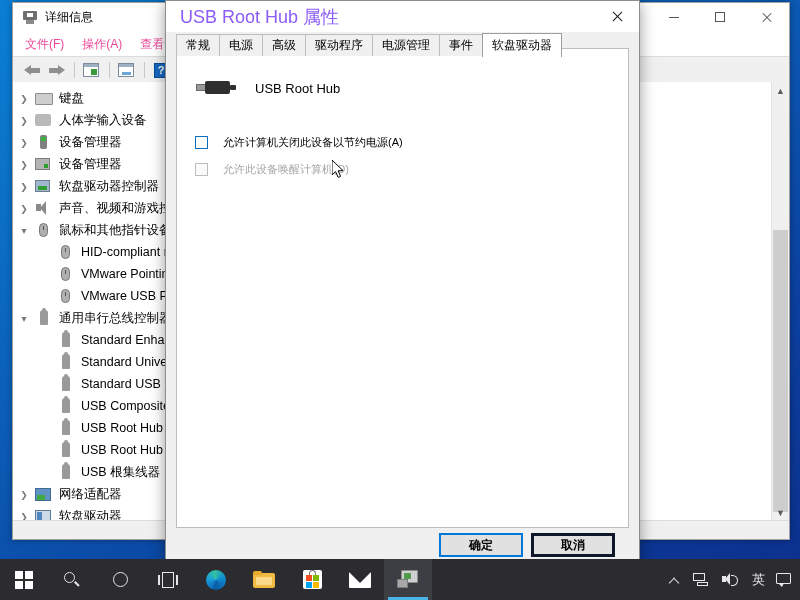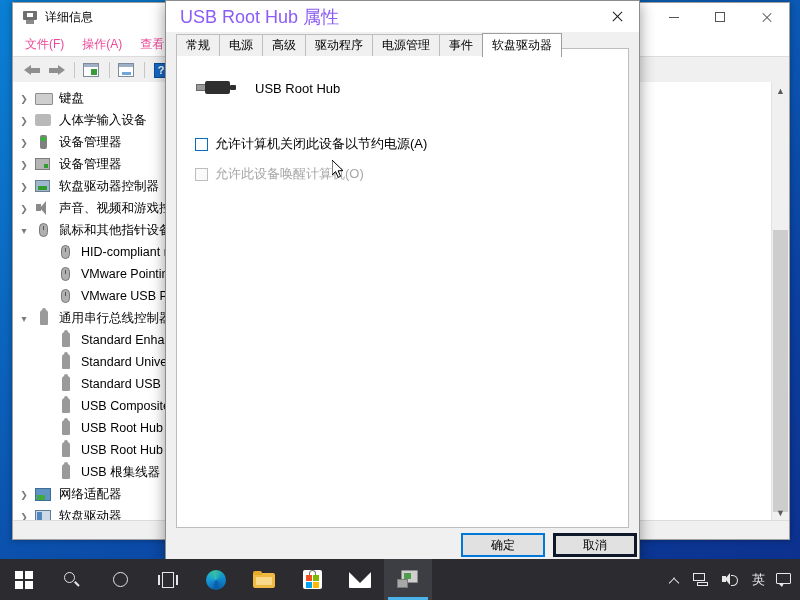--- a/index.html
+++ b/index.html
@@ -140,24 +140,24 @@
   #usb-plug .body{position:absolute;left:10px;top:2px;width:25px;height:13px;background:#2f2f2f;border-radius:2px;}
   #usb-plug .tip{position:absolute;left:1px;top:5px;width:12px;height:7px;background:#9a9a9a;border:1px solid #6a6a6a;box-sizing:border-box;}
   #usb-plug .cord{position:absolute;right:-3px;top:6px;width:6px;height:5px;background:#2f2f2f;border-radius:1px;}
   #dev-name{font-size:13px;color:#000;}
 
   .cbrow{display:flex;align-items:center;margin-left:18px;}
   .cbrow.first{margin-top:38px;}
   .cbrow.second{margin-top:12px;}
   .cbox{width:13px;height:13px;border:1px solid #0a6cbf;background:#fff;box-sizing:border-box;margin-right:7px;flex:0 0 auto;}
   .cbox.disabled{border-color:#bdbdbd;background:#fafafa;}
-  .cblabel{font-size:13px;color:#000;}
+  .cblabel{font-size:11px;color:#000;margin-left:8px;}
   .cblabel.disabled{color:#a6a6a6;}
 
-  #dlg-buttons{position:absolute;right:2px;bottom:4px;display:flex;}
+  #dlg-buttons{position:absolute;right:24px;bottom:4px;display:flex;font-weight:bold;}
   .dbtn{
     width:84px;height:24px;background:#e1e1e1;border:3px solid #0f172a;box-sizing:border-box;
     font-size:12px;color:#000;display:flex;align-items:center;justify-content:center;margin-left:8px;
   }
   .dbtn.default{border:2px solid #0078d7;}
 
   
   #cursor{position:absolute;left:332px;top:160px;width:12px;height:19px;pointer-events:none;z-index:50;}
   #cursor svg{display:block;}
 

